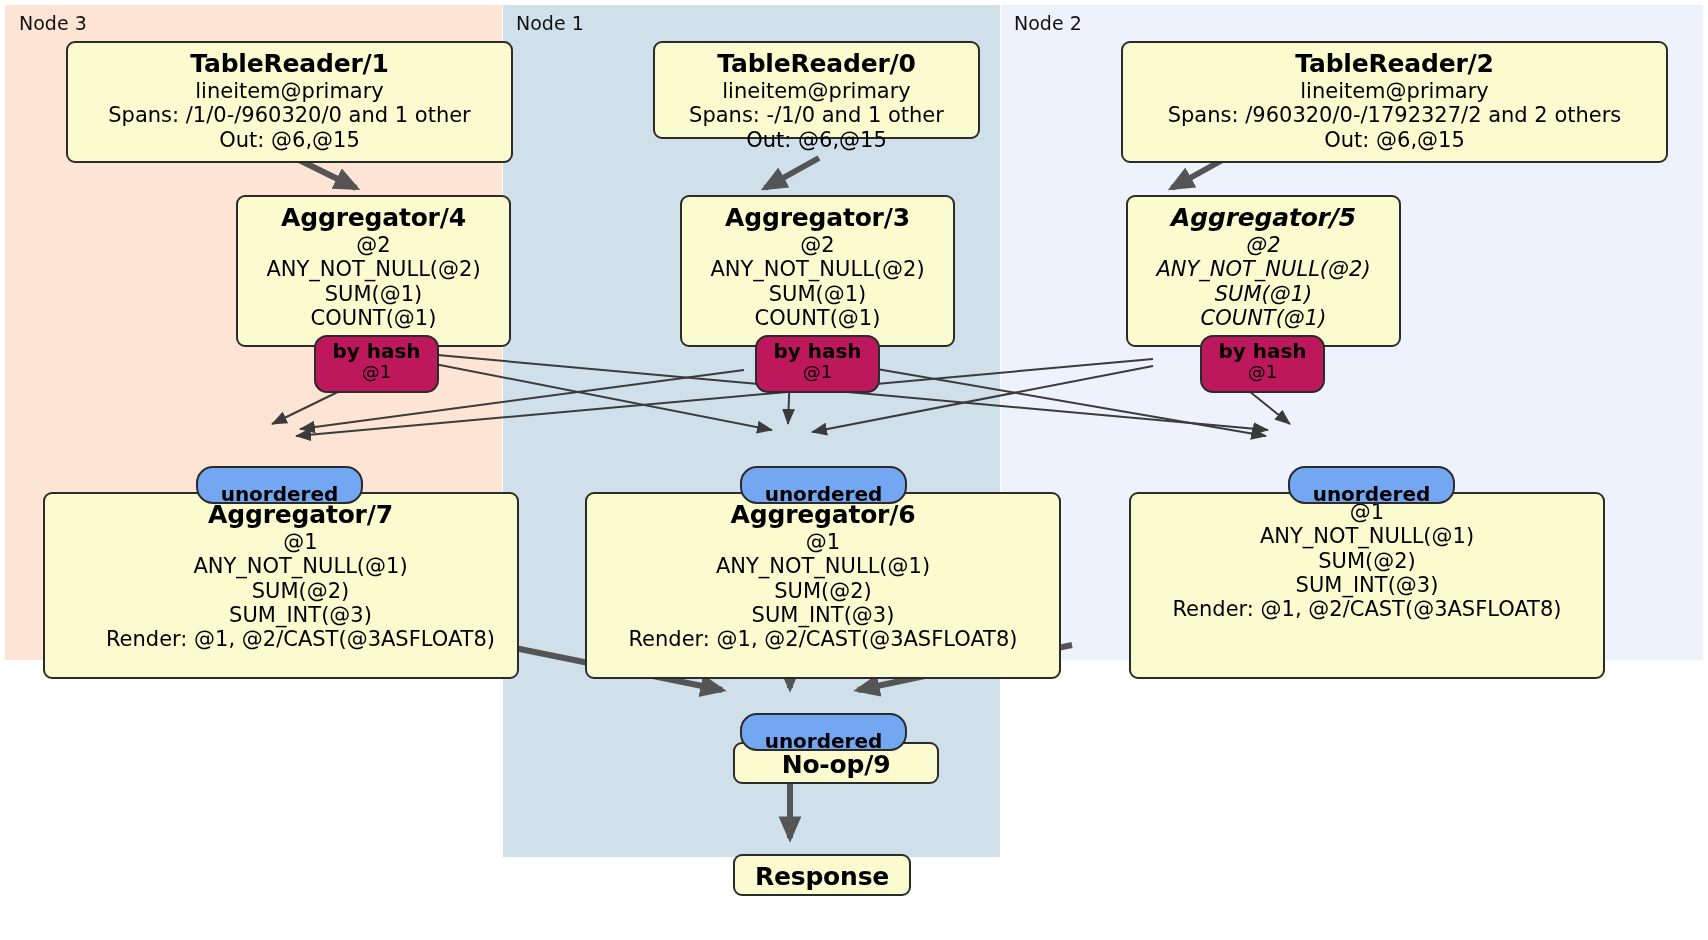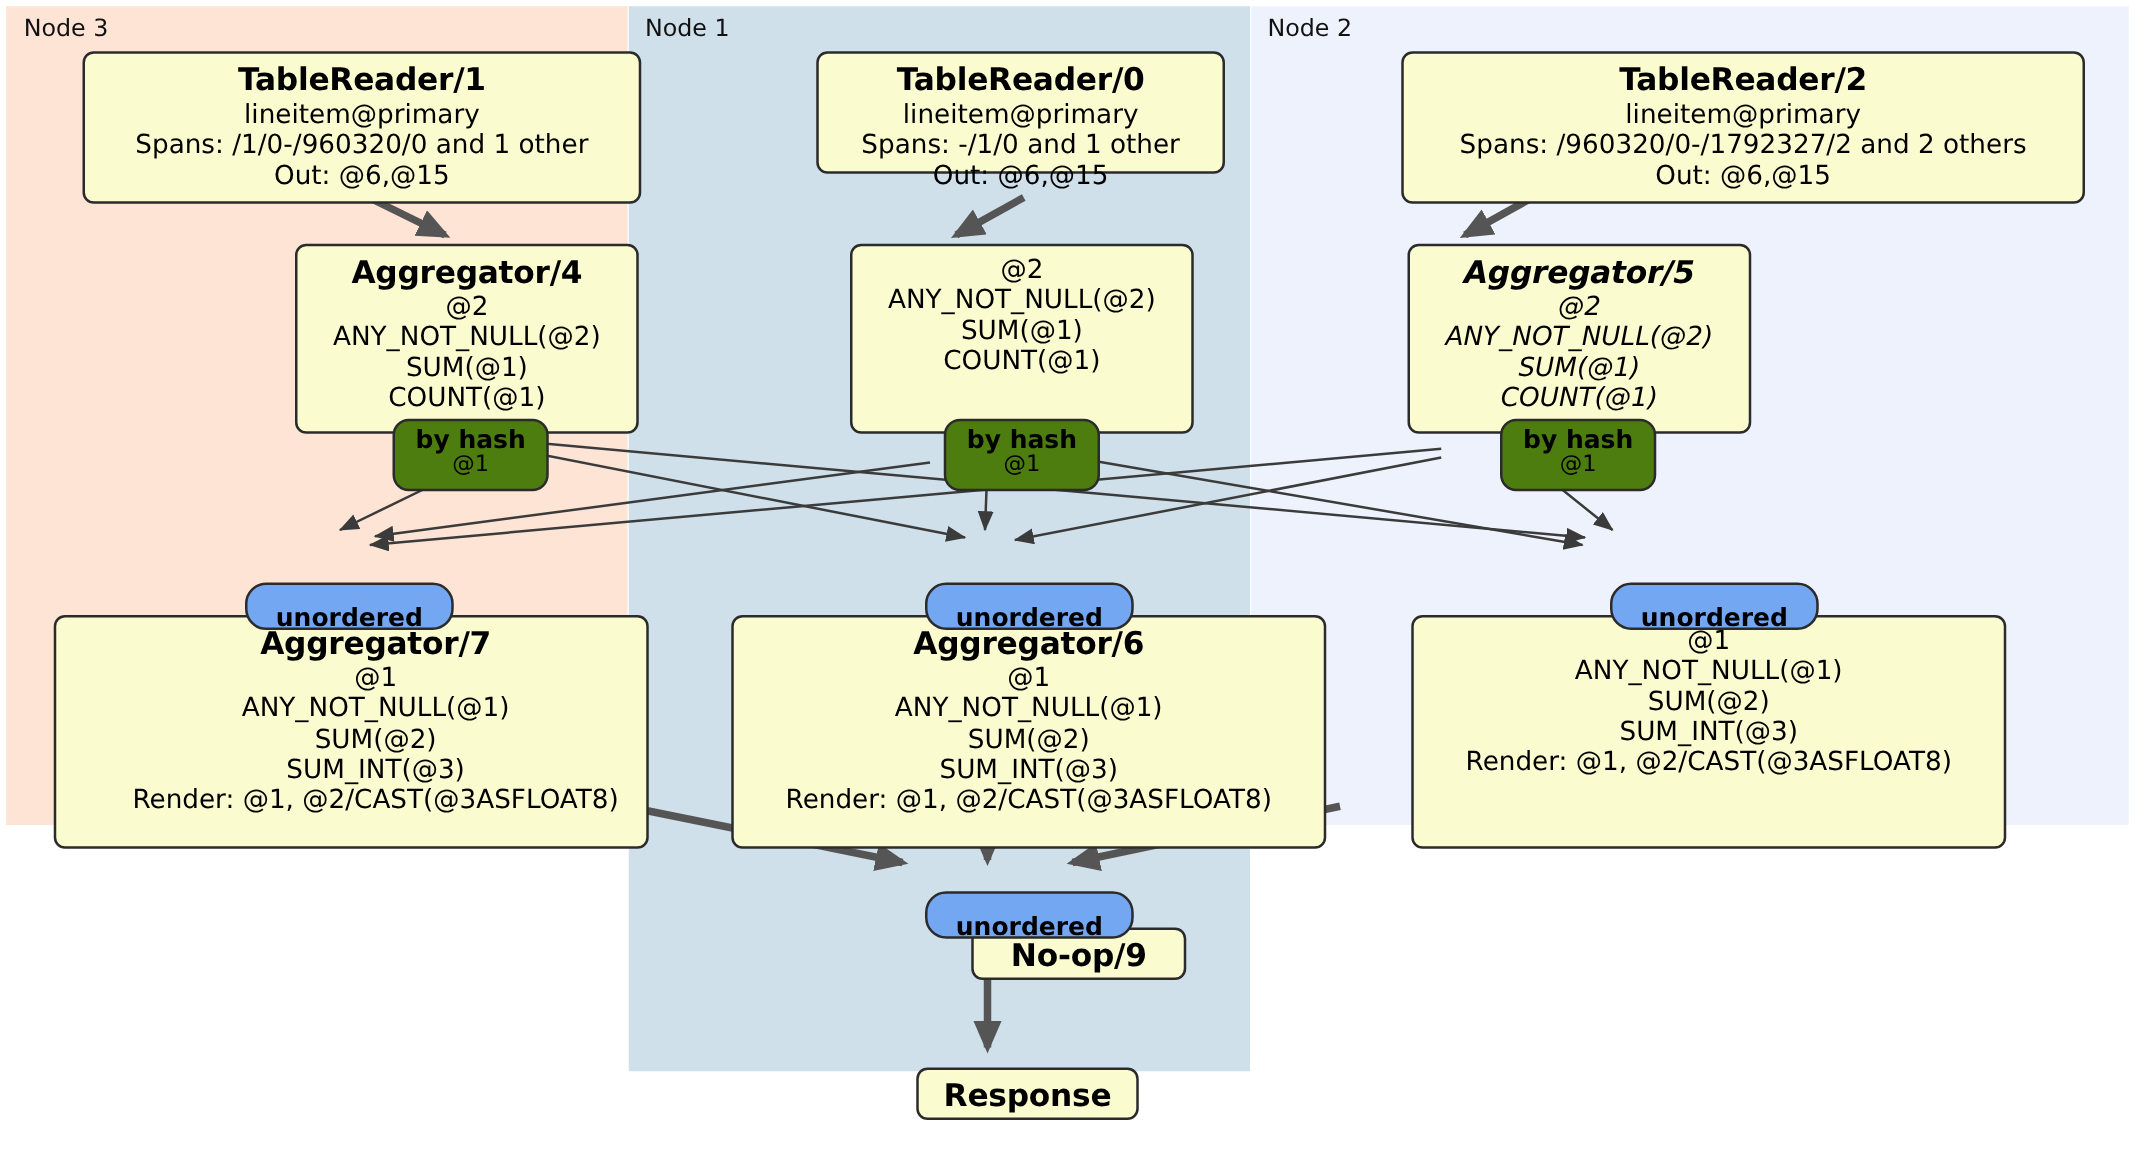--- a/index.html
+++ b/index.html
@@ -72,21 +72,21 @@
     box-sizing: border-box;
     border: 2px solid #2b2b2b;
     border-radius: 14px;
     text-align: center;
     color: #000000;
     z-index: 5;
     line-height: 1.1;
     padding-top: 3px;
   }
   .badge.hash {
-    background: #4d7c0f;
+    background: #be185d;
     border-radius: 13px;
     text-align: center;
   }
   .badge.sync {
     background: #73A7F2;
     border-radius: 17px;
     display: flex;
     align-items: center;
     justify-content: center;
     padding-top: 17px;
@@ -190,20 +190,21 @@
 
   <div class="proc" style="left:236px; top:195px; width:275px; height:152px; z-index:4;">
     <span class="title">Aggregator/4</span>
     <span class="line">@2</span>
     <span class="line">ANY_NOT_NULL(@2)</span>
     <span class="line">SUM(@1)</span>
     <span class="line">COUNT(@1)</span>
   </div>
 
   <div class="proc" style="left:680px; top:195px; width:275px; height:152px; z-index:4;">
+    <span class="title">Aggregator/3</span>
     <span class="line">@2</span>
     <span class="line">ANY_NOT_NULL(@2)</span>
     <span class="line">SUM(@1)</span>
     <span class="line">COUNT(@1)</span>
   </div>
 
   <div class="proc" style="left:1126px; top:195px; width:275px; height:152px; z-index:4;font-style:italic;">
     <span class="title">Aggregator/5</span>
     <span class="line">@2</span>
     <span class="line">ANY_NOT_NULL(@2)</span>
@@ -256,21 +257,21 @@
   </div>
 
   <div class="proc" style="left:1129px; top:492px; width:476px; height:187px; z-index:4;">
     <span class="line">@1</span>
     <span class="line">ANY_NOT_NULL(@1)</span>
     <span class="line">SUM(@2)</span>
     <span class="line">SUM_INT(@3)</span>
     <span class="line">Render: @1, @2/CAST(@3ASFLOAT8)</span>
   </div>
 
-  <div class="proc compact" style="left:733px; top:742px; width:172px; height:42px; z-index:4;margin-left:44px;">
+  <div class="proc compact" style="left:733px; top:742px; width:206px; height:42px; z-index:4;">
     <span class="title">No-op/9</span>
   </div>
 
   <div class="proc compact" style="left:733px; top:854px; width:178px; height:42px; z-index:4;">
     <span class="title">Response</span>
   </div>
 
 </div>
 
 </body></html>

